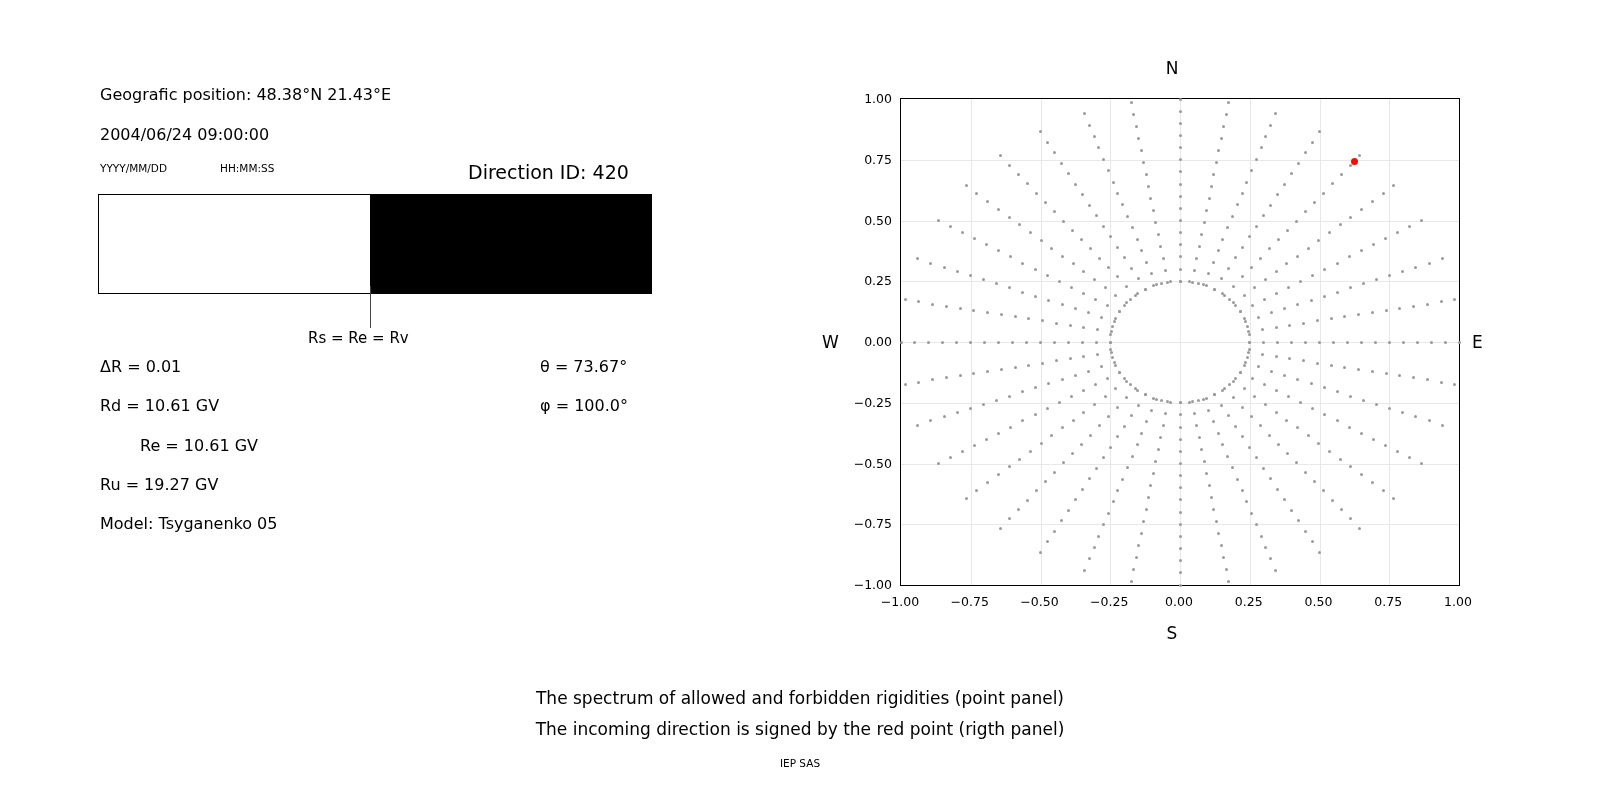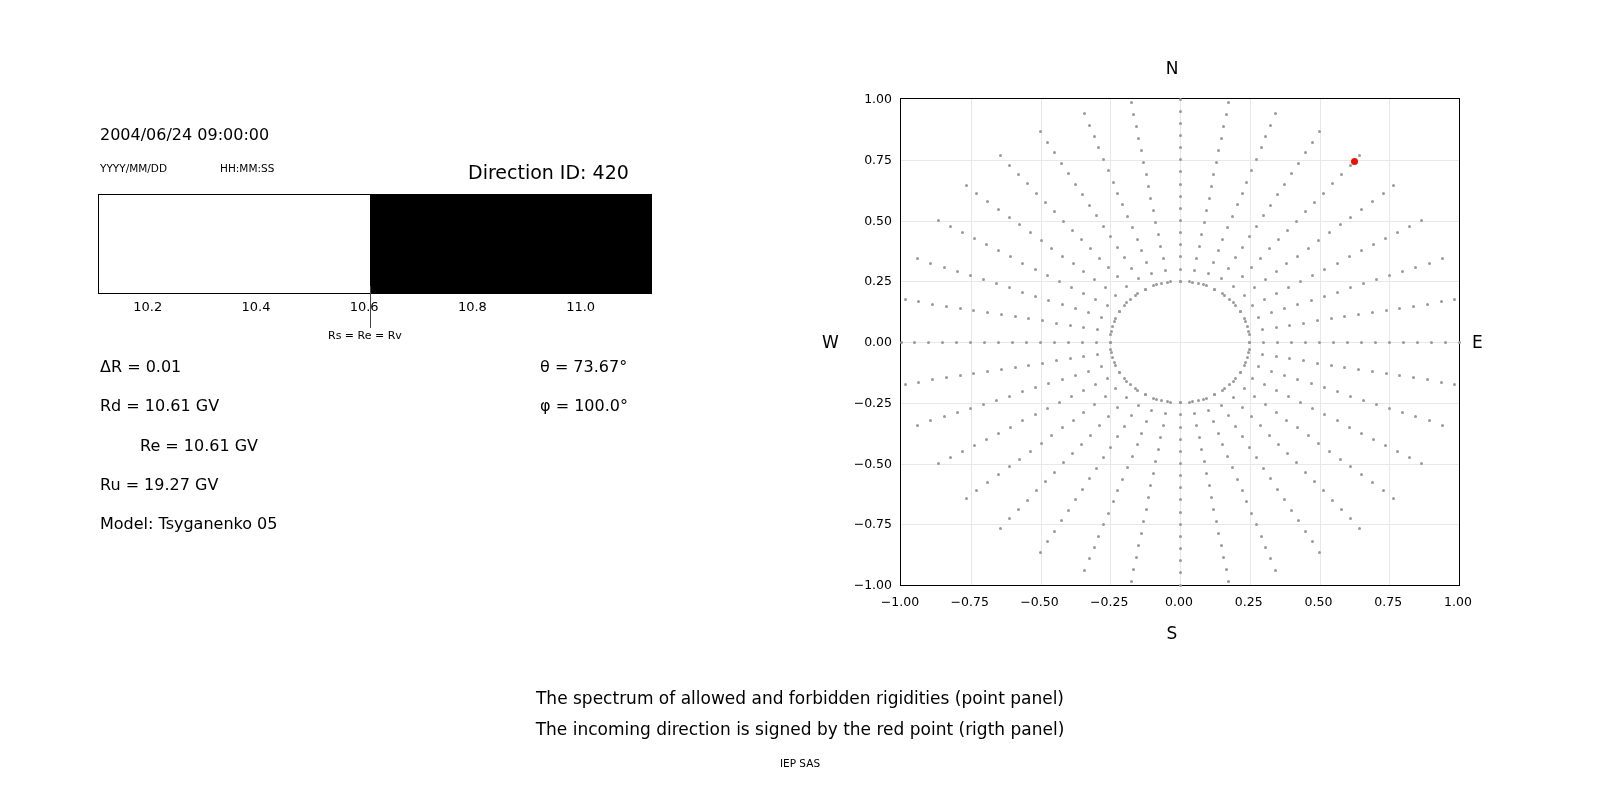--- a/index.html
+++ b/index.html
@@ -64,22 +64,22 @@
     transform: translateX(-50%);
     color: #000;
   }
   .rs-marker {
     position: absolute;
     width: 1px;
     background: #444;
   }
   #rs-label {
     position: absolute;
-    left: 328px; top: 329px;
-    font-size: 11px;
+    left: 308px; top: 329px;
+    font-size: 15px;
     color: #000;
     white-space: nowrap;
   }
   .param {
     position: absolute;
     font-size: 16px;
     white-space: nowrap;
   }
   #p-dr { left: 100px; top: 357px; }
   #p-rd { left: 100px; top: 396px; }
@@ -152,41 +152,35 @@
     top: 757px; left: 0;
     font-size: 10.5px;
     color: #000;
   }
 </style>
 </head>
 <body>
 
 <div class="panel-left">
 
+  <div class="info-line" id="geo-position">Geografic position: 48.38°N 21.43°E</div>
 
   <div class="info-line" id="datetime">2004/06/24 09:00:00</div>
 
   <div class="info-line" id="fmt-date">YYYY/MM/DD</div>
 
   <div class="info-line" id="fmt-time">HH:MM:SS</div>
 
   <div class="info-line" id="direction-id">Direction ID: 420</div>
 
   <div class="spectrum-wrap">
     <div class="spectrum-allowed" id="band-allowed" style="left: 0px; width: 270.588px; background: rgb(255, 255, 255);"></div>
     <div class="spectrum-forbidden" id="band-forbidden" style="left: 270.588px; width: 281.412px; background: rgb(0, 0, 0);"></div>
   </div>
 
-  <div class="axis-ticks" id="spectrum-axis">
-      <div class="tick-label" style="left: 49.7059px;">10.2</div>
-      <div class="tick-label" style="left: 157.941px;">10.4</div>
-      <div class="tick-label" style="left: 266.176px;">10.6</div>
-      <div class="tick-label" style="left: 374.412px;">10.8</div>
-      <div class="tick-label" style="left: 482.647px;">11.0</div>
-    </div>
 
   <div id="rs-label">Rs = Re = Rv</div>
 
   <div class="param" id="p-dr">ΔR = 0.01</div>
   <div class="param" id="p-rd">Rd = 10.61 GV</div>
   <div class="param" id="p-re">Re = 10.61 GV</div>
   <div class="param" id="p-ru">Ru = 19.27 GV</div>
   <div class="param" id="p-model">Model: Tsyganenko 05</div>
   <div class="param" id="p-theta">θ = 73.67°</div>
   <div class="param" id="p-phi">φ = 100.0°</div>

